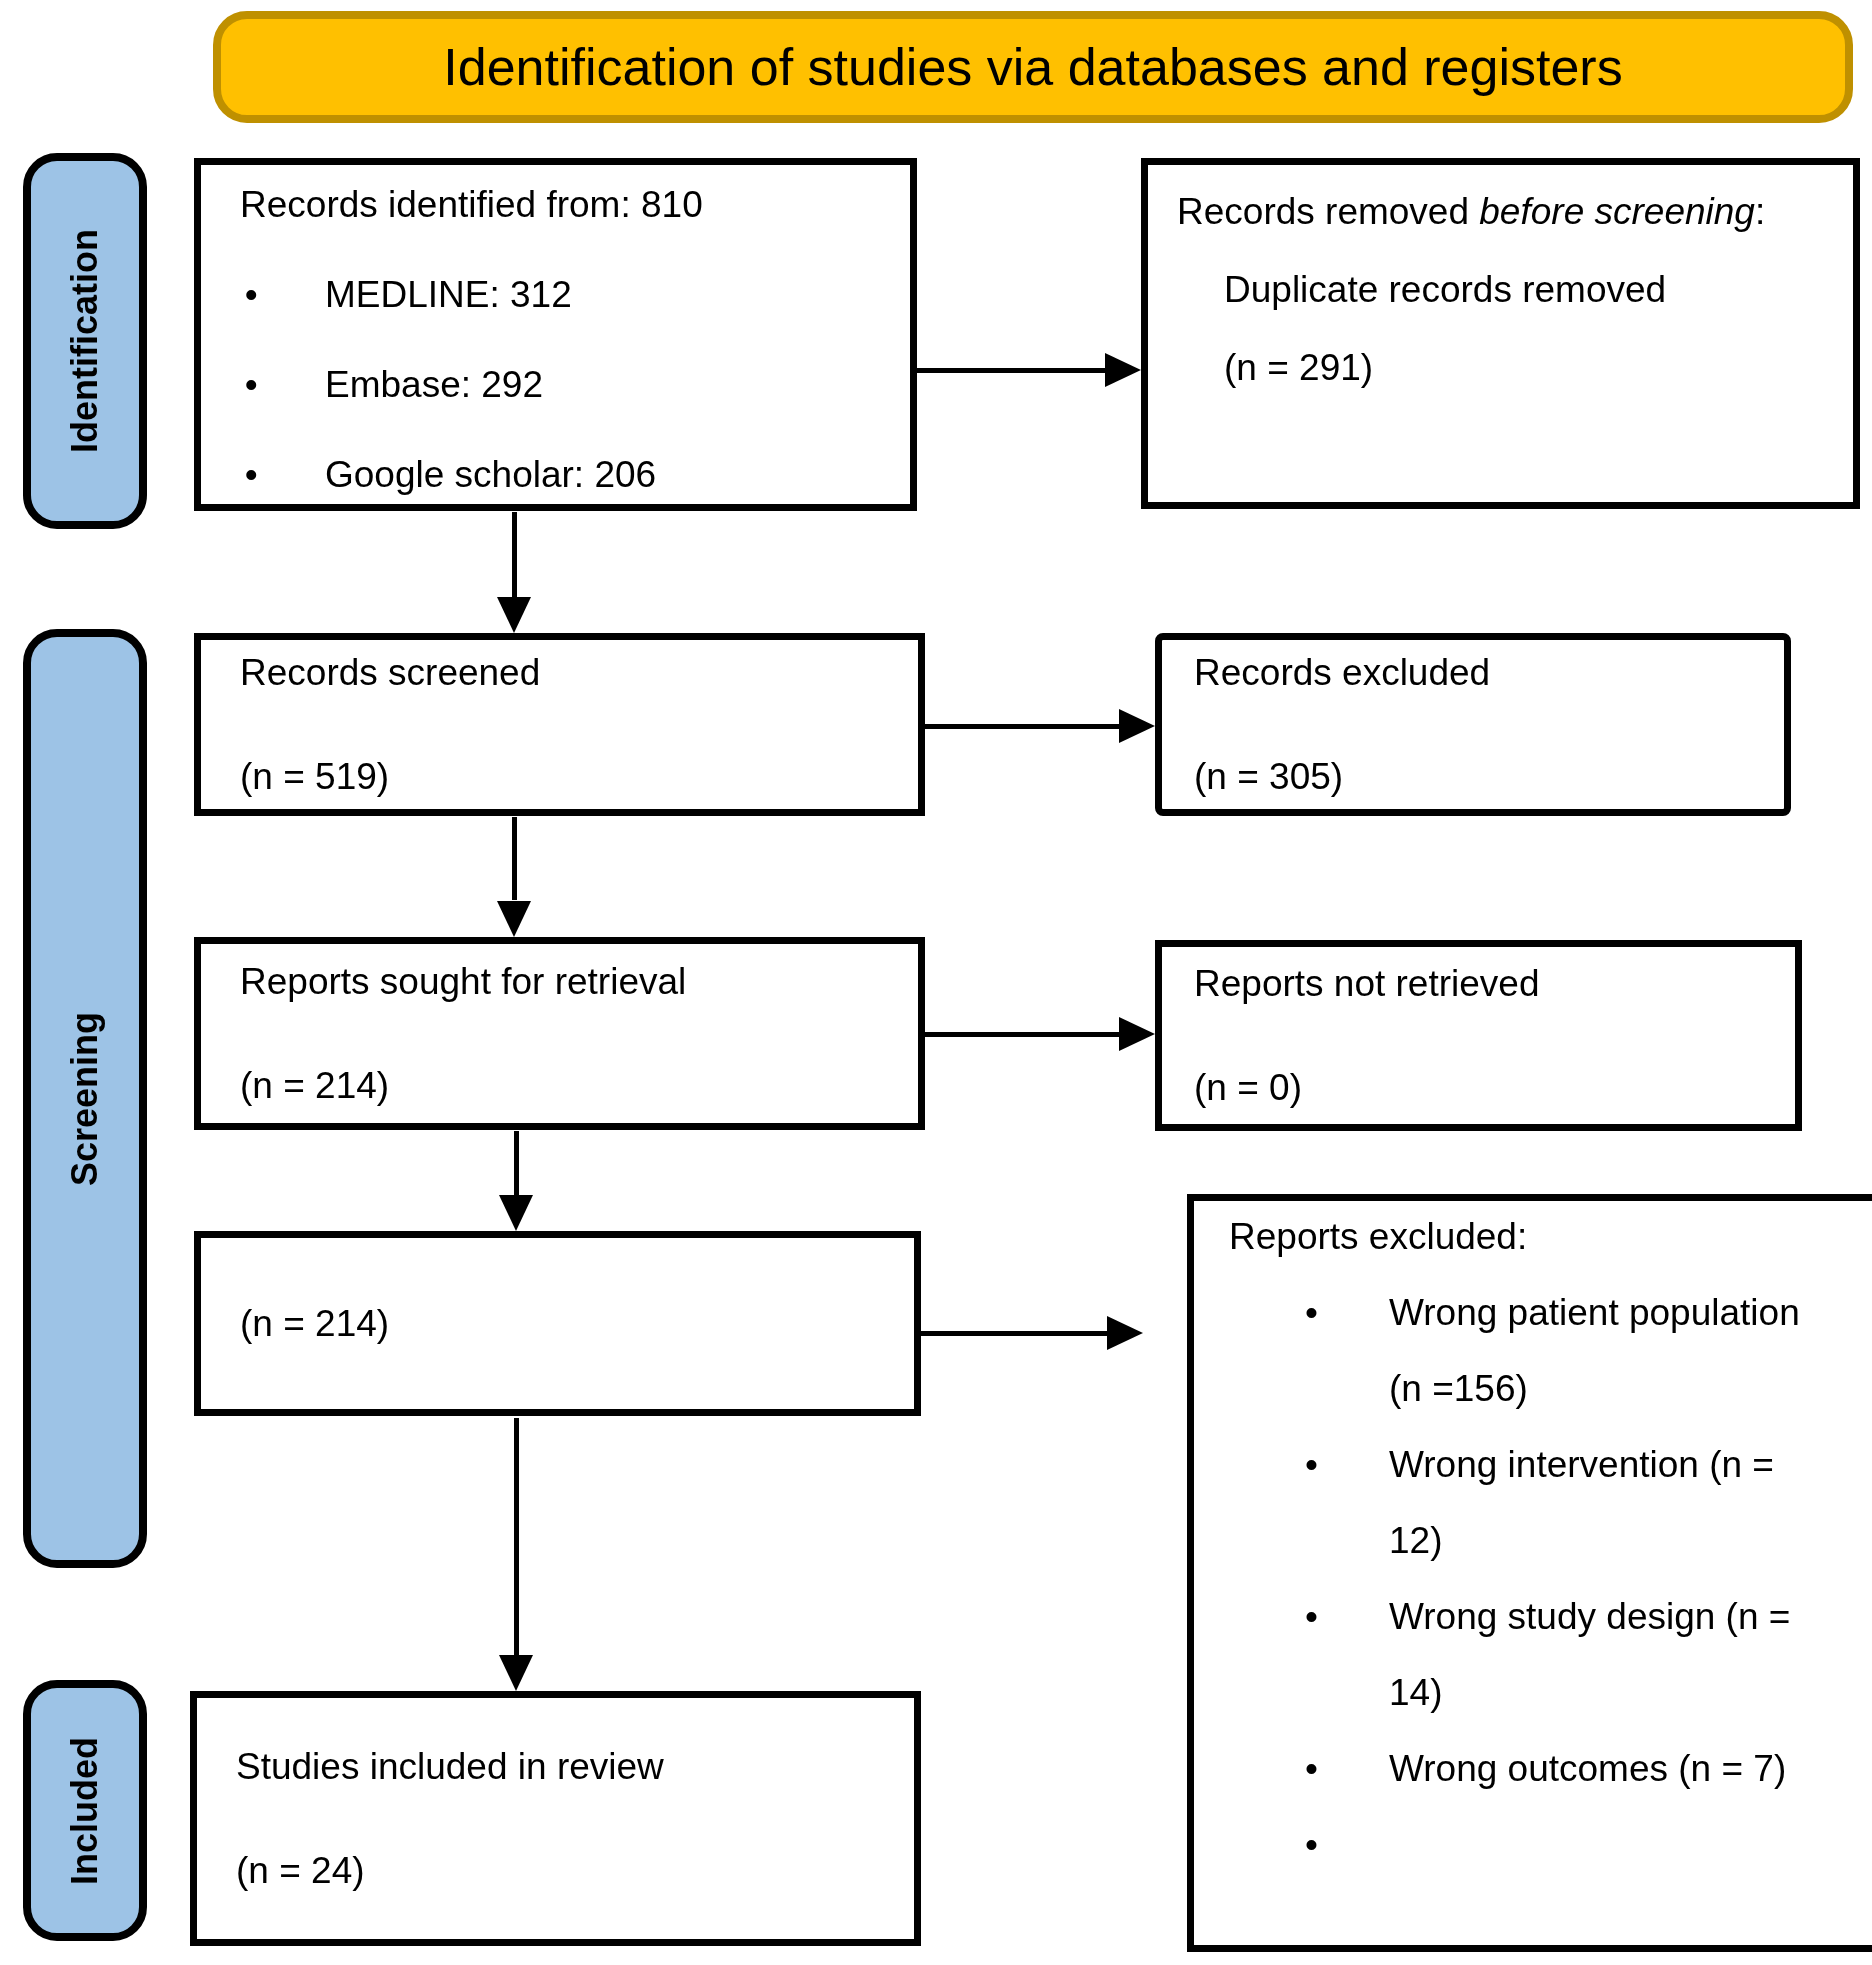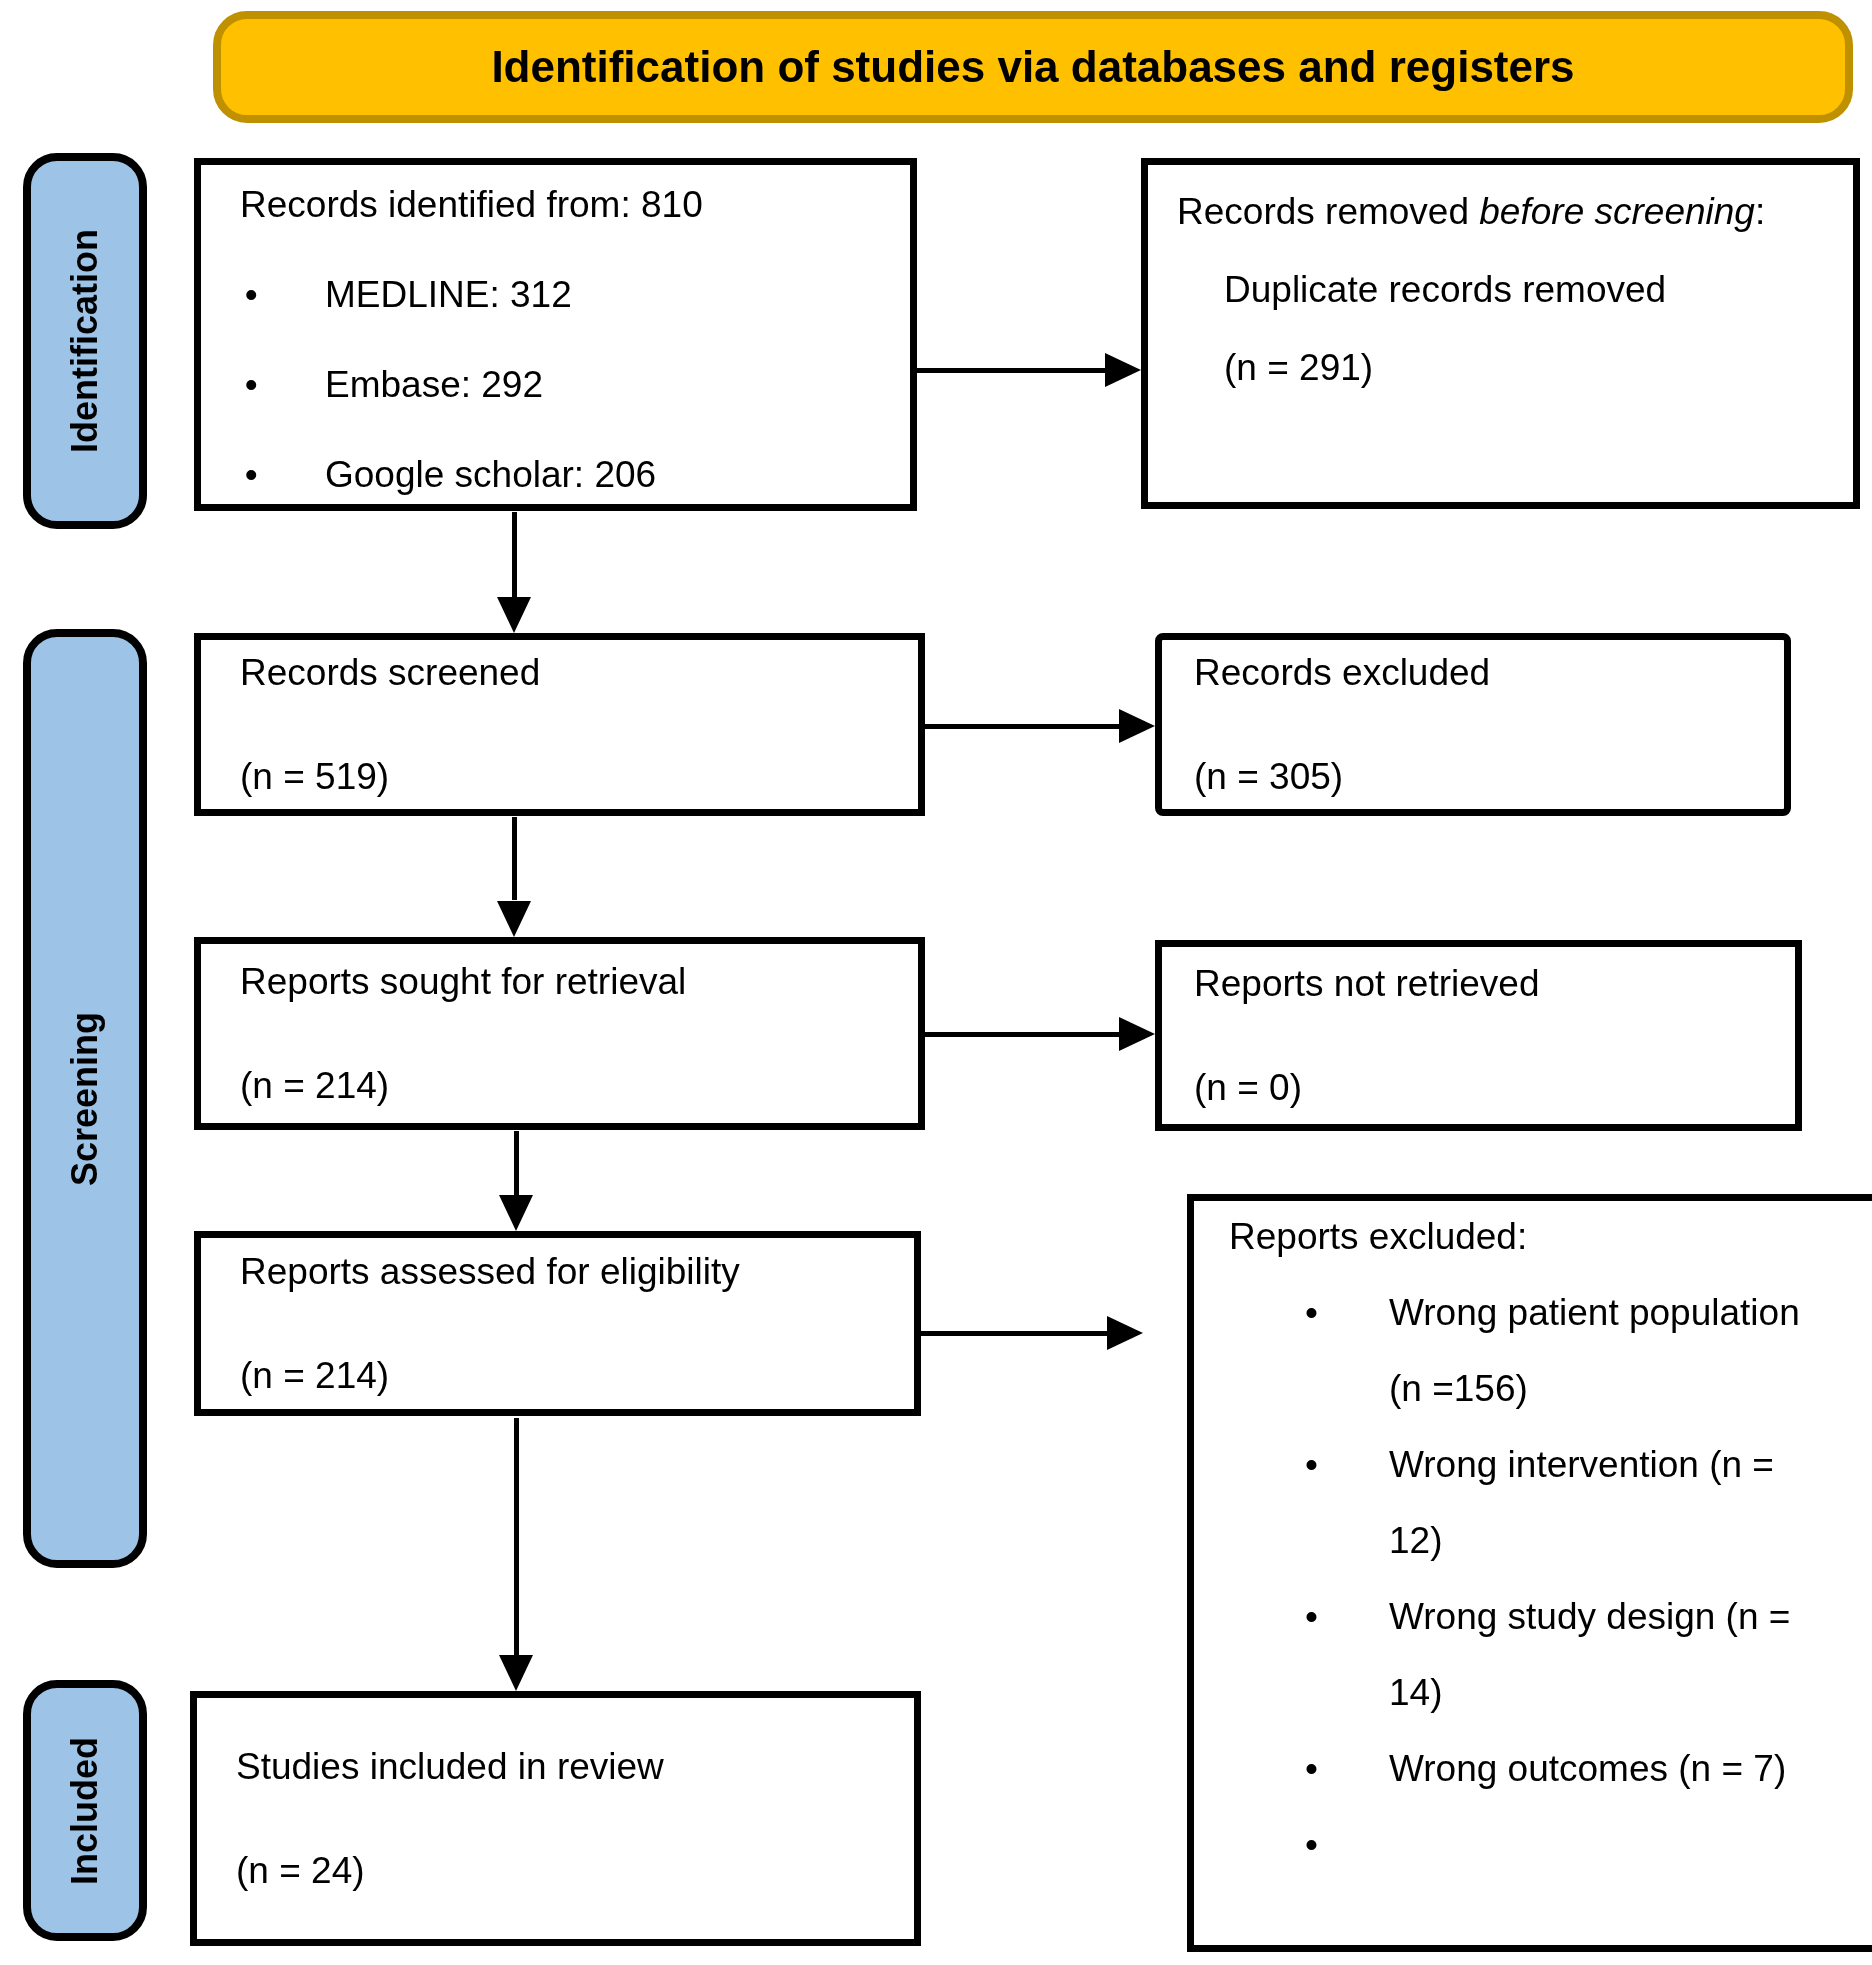--- a/index.html
+++ b/index.html
@@ -3,21 +3,21 @@
 <meta charset="utf-8">
 <style>
   html,body{margin:0;padding:0;background:#ffffff;}
   #page{position:relative;width:1873px;height:1965px;background:#ffffff;
         font-family:"Liberation Sans",sans-serif;color:#000;overflow:hidden;}
 
   
   .banner{position:absolute;left:213px;top:10.5px;width:1640px;height:112px;
           background:#FFC000;border:8.2px solid #BF9000;border-radius:34px;
           box-sizing:border-box;display:flex;align-items:center;justify-content:center;}
-  .banner-title{font-size:44px;font-weight:bold;white-space:nowrap;}
+  .banner-title{font-size:52px;font-weight:normal;white-space:nowrap;}
 
   
   .stage{position:absolute;left:23px;width:124px;background:#9DC3E6;
          border:8.8px solid #000;border-radius:34px;box-sizing:border-box;
          display:flex;align-items:center;justify-content:center;}
   .stage-text{transform:rotate(-90deg);font-size:36px;font-weight:bold;white-space:nowrap;}
   #stage-identification{top:153px;height:376px;}
   #stage-screening{top:629px;height:939px;}
   #stage-included{top:1680px;height:261px;}
 
@@ -114,21 +114,20 @@
   <div class="box two-line" id="box-reports-sought">
     <div class="line">Reports sought for retrieval</div>
     <div class="line">(n = 214)</div>
   </div>
   <div class="box two-line" id="box-reports-not-retrieved">
     <div class="line">Reports not retrieved</div>
     <div class="line">(n = 0)</div>
   </div>
 
   <div class="box two-line" id="box-reports-assessed">
-    <div class="line">Reports assessed for eligibility</div>
     <div class="line">(n = 214)</div>
   </div>
 
   <div class="box" id="box-reports-excluded">
     <div class="line">Reports excluded:</div>
     <div class="line bullet-row">
       <span class="dot">•</span>
       <span>Wrong patient population</span>
     </div>
     <div class="line cont">(n =156)</div>

